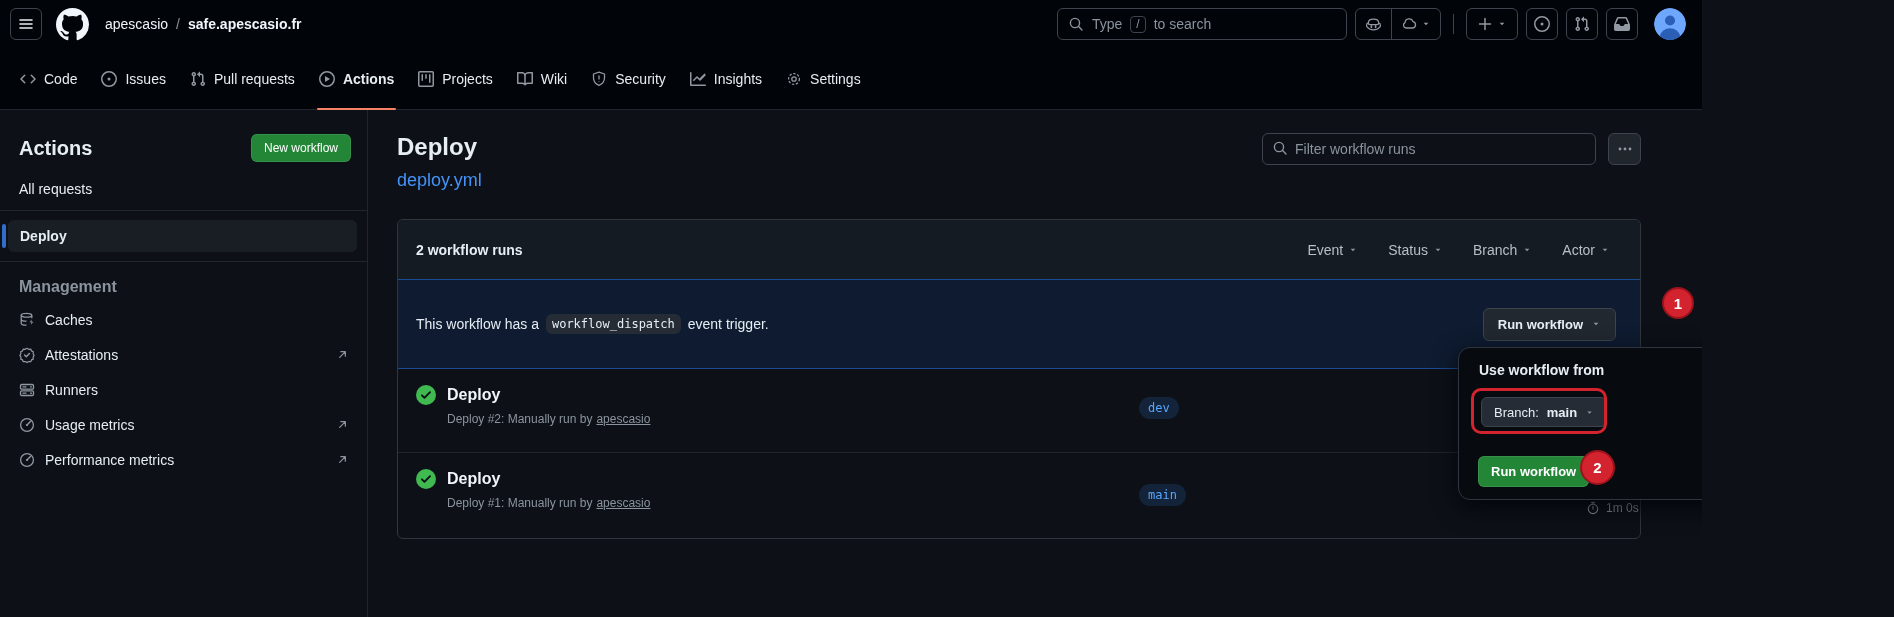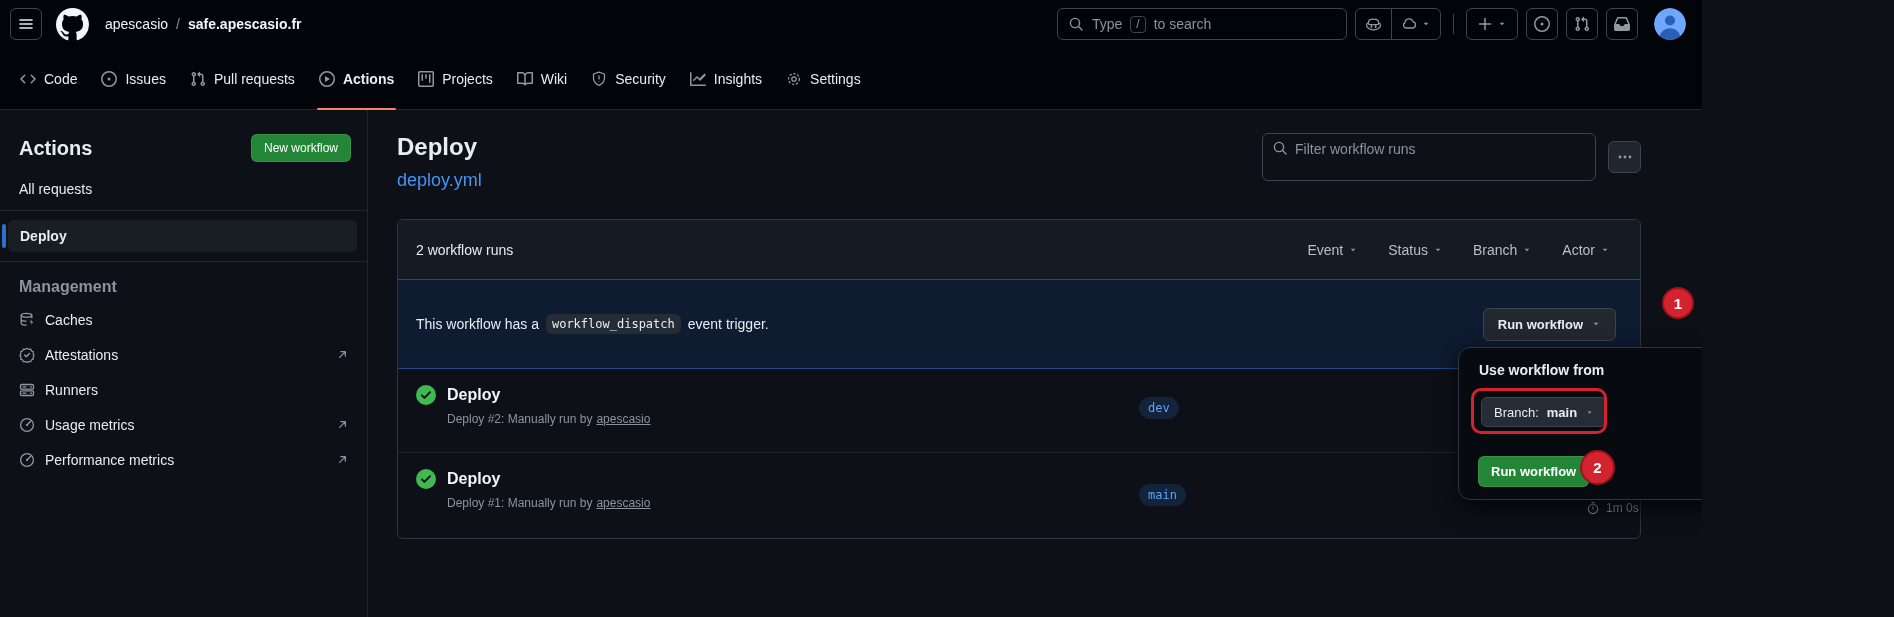--- a/index.html
+++ b/index.html
@@ -60,31 +60,31 @@
   .sb-item .ext{margin-left:auto;color:#8b949e;}
 
   
   .main{position:absolute;left:369px;top:110px;right:0;bottom:0;}
   .page-title{position:absolute;left:28px;top:22px;margin:0;font-size:24px;font-weight:600;line-height:30px;}
   .file-link{position:absolute;left:28px;top:60px;font-size:18px;color:#4493f8;}
   .filter-row{position:absolute;top:23px;right:61px;display:flex;gap:12px;align-items:center;}
   .filter-wrap{position:relative;}
   .filter-wrap .ficon{position:absolute;left:10px;top:7px;color:#8b949e;}
   .filter-input{width:290px;height:30px;box-sizing:content-box;background:#0d1117;border:1px solid #3d444d;
-                border-radius:6px;color:#e6edf3;font-size:14px;padding:0 10px 16px 32px;outline:none;
+                border-radius:6px;color:#e6edf3;font-size:14px;padding:0 10px 0 32px;outline:none;
                 font-family:inherit;}
   .filter-input::placeholder{color:#8b949e;}
   .kebab{width:33px;height:32px;background:#21262d;border:1px solid #3d444d;border-radius:6px;
          color:#9198a1;display:flex;align-items:center;justify-content:center;}
 
   .runs-table{position:absolute;left:28px;top:109px;right:61px;border:1px solid #30363d;border-radius:6px;
               background:#0d1117;}
   .runs-header{height:59px;background:#151b23;border-bottom:1px solid #30363d;border-radius:6px 6px 0 0;
                display:flex;align-items:center;padding:0 30px 0 18px;}
-  .runs-count{font-size:14px;font-weight:400;}
+  .runs-count{font-size:14px;font-weight:700;}
   .runs-filters{margin-left:auto;display:flex;gap:30px;}
   .dd{display:flex;align-items:center;gap:5px;color:#b7bfc8;font-size:14px;background:none;border:0;padding:0;}
   .dd .caret{color:#8b949e;}
 
   .banner{height:88px;background:#0e1b30;border-top:1px solid #1b4b91;border-bottom:1px solid #1b4b91;
           margin-top:-1px;display:flex;align-items:center;padding:0 24px 0 18px;}
   .banner-text{display:flex;align-items:center;gap:7px;font-size:14px;}
   .code-chip{font-family:"DejaVu Sans Mono",monospace;font-size:12px;background:#262c36;
              border-radius:6px;padding:3px 6px;}
   .run-wf-btn{margin-left:auto;height:33px;display:flex;align-items:center;gap:8px;background:#212830;

